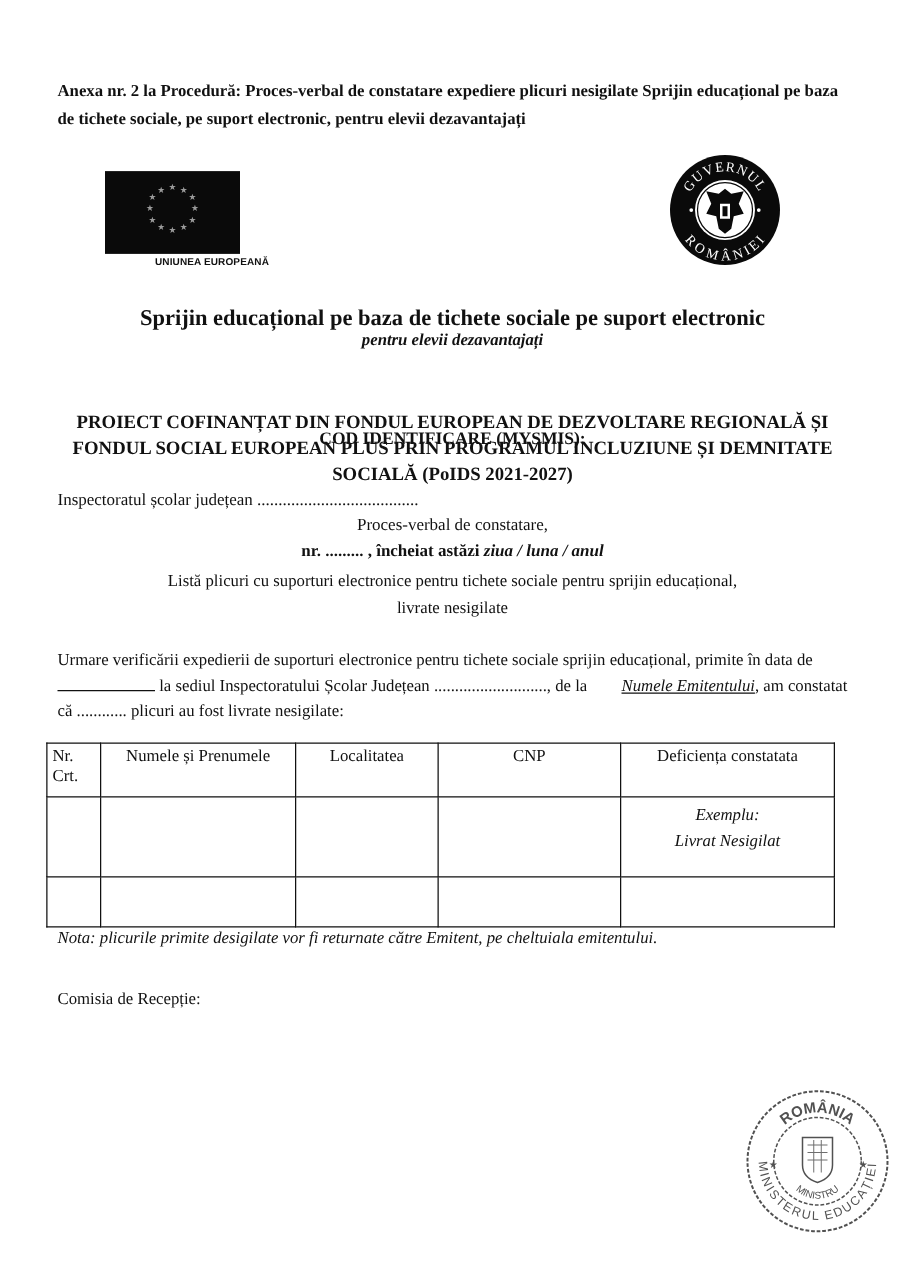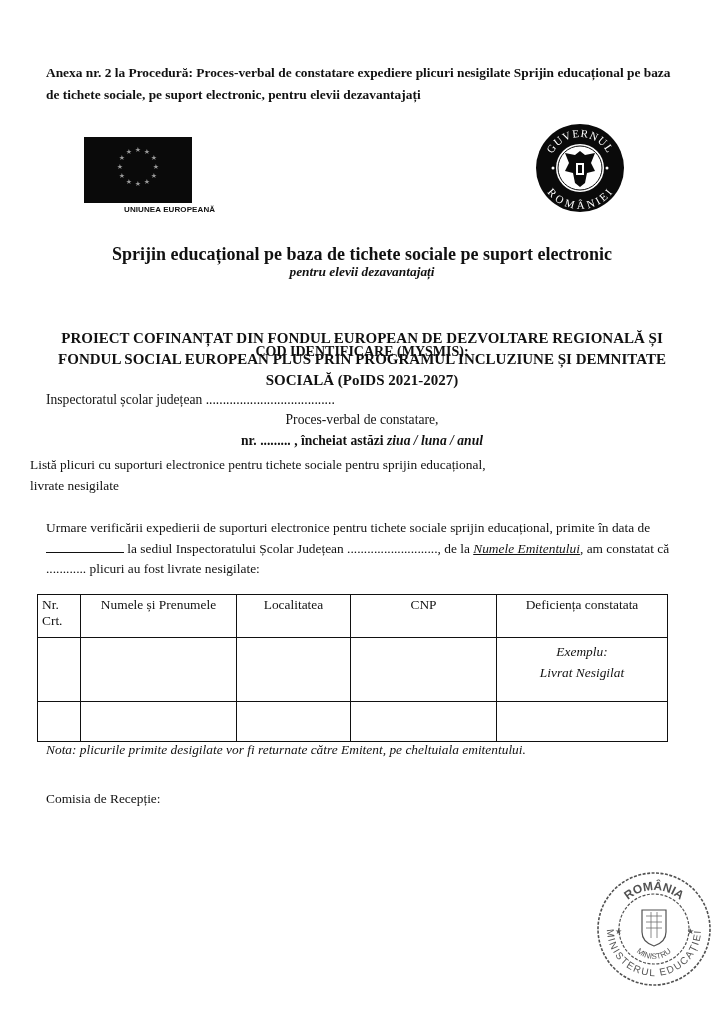--- a/index.html
+++ b/index.html
@@ -13,24 +13,24 @@
   .gov-seal { left: 535px; top: 123px; width: 90px; height: 90px; }
   .center-block { left: 30px; width: 664px; text-align: center; font-weight: bold; }
   .t1 { top: 244px; font-size: 18px; }
   .t2 { top: 264px; font-size: 13.4px; font-style: italic; }
   .t3 { top: 282px; font-size: 15px; line-height: 21px; margin-top: 46px; }
   .t4 { top: 344px; font-size: 14px; }
   .insp { left: 46px; top: 392px; font-size: 13.6px; }
   .pv1 { left: 30px; width: 664px; top: 412px; text-align: center; font-weight: normal; font-size: 13.6px; }
   .pv2 { left: 30px; width: 664px; top: 433px; text-align: center; font-weight: bold; font-size: 13.6px; }
   .pv2 i { font-style: italic; margin-top: 12px; }
-  .pv3 { left: 30px; width: 664px; top: 454px; font-size: 13.4px; line-height: 21px; }
+  .pv3 { left: 30px; width: 664px; top: 454px; text-align: center; font-size: 13.4px; line-height: 21px; }
   .para { left: 46px; top: 518px; width: 640px; font-size: 13.4px; line-height: 20.5px; }
   .blank { display: inline-block; width: 78px; border-bottom: 1px solid #111; height: 11px; vertical-align: baseline; }
-  .emit { font-style: italic; text-decoration: underline; }
+  .emit { font-style: italic; text-decoration: underline; margin-left: 24px; }
   table.def { position: absolute; left: 37px; top: 594px; border-collapse: collapse; font-size: 13.4px; }
   table.def td, table.def th { border: 1.3px solid #111; vertical-align: top; text-align: center; font-weight: normal; padding: 2px 4px; }
   .hdr-row th { height: 38px; }
   .r1 td { height: 58px; margin-top: 16px; }
   .r2 td { height: 35px; }
   .ex { font-style: italic; line-height: 21px; padding-top: 3px !important; }
   .nota { left: 46px; top: 742px; font-size: 13.4px; font-style: italic; }
   .comisia { left: 46px; top: 791px; font-size: 13.4px; }
   .stamp { left: 593px; top: 868px; width: 122px; height: 122px; opacity: 0.85; }
 </style>

